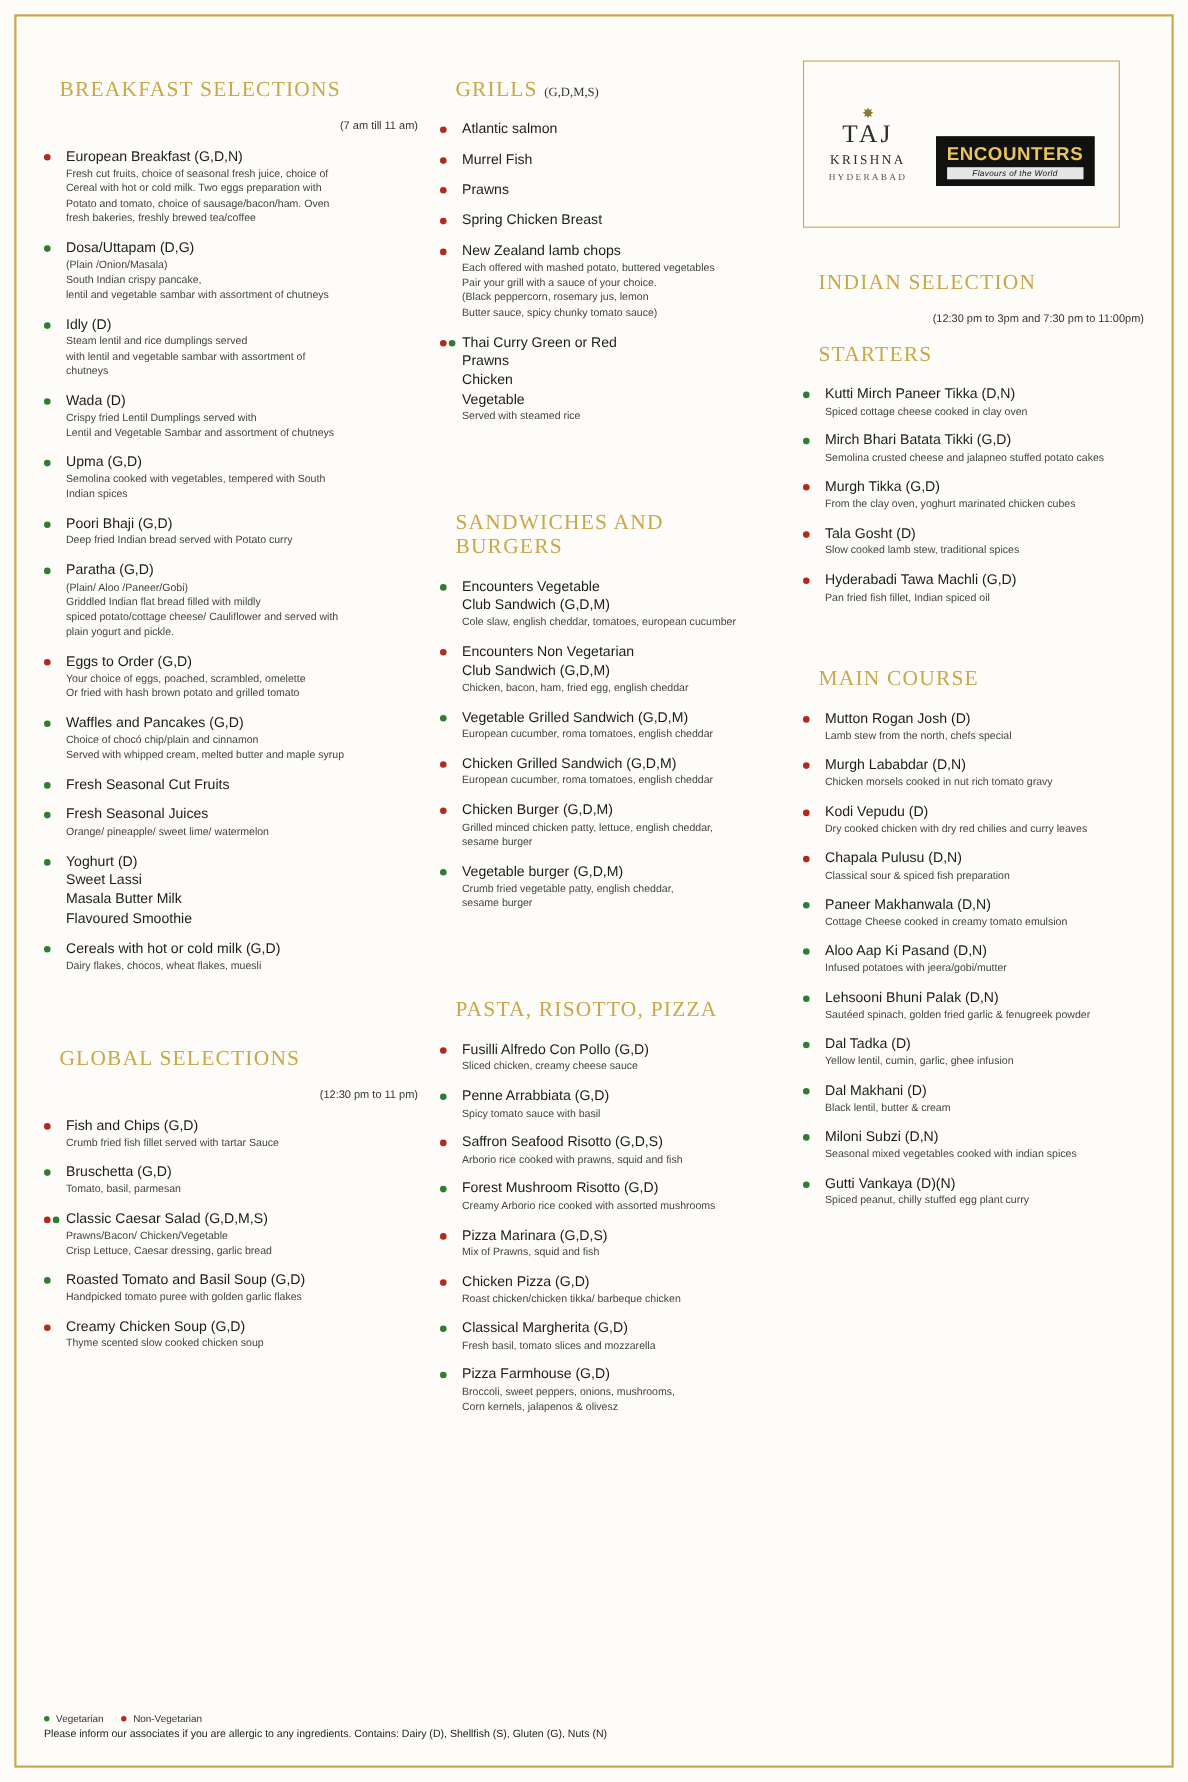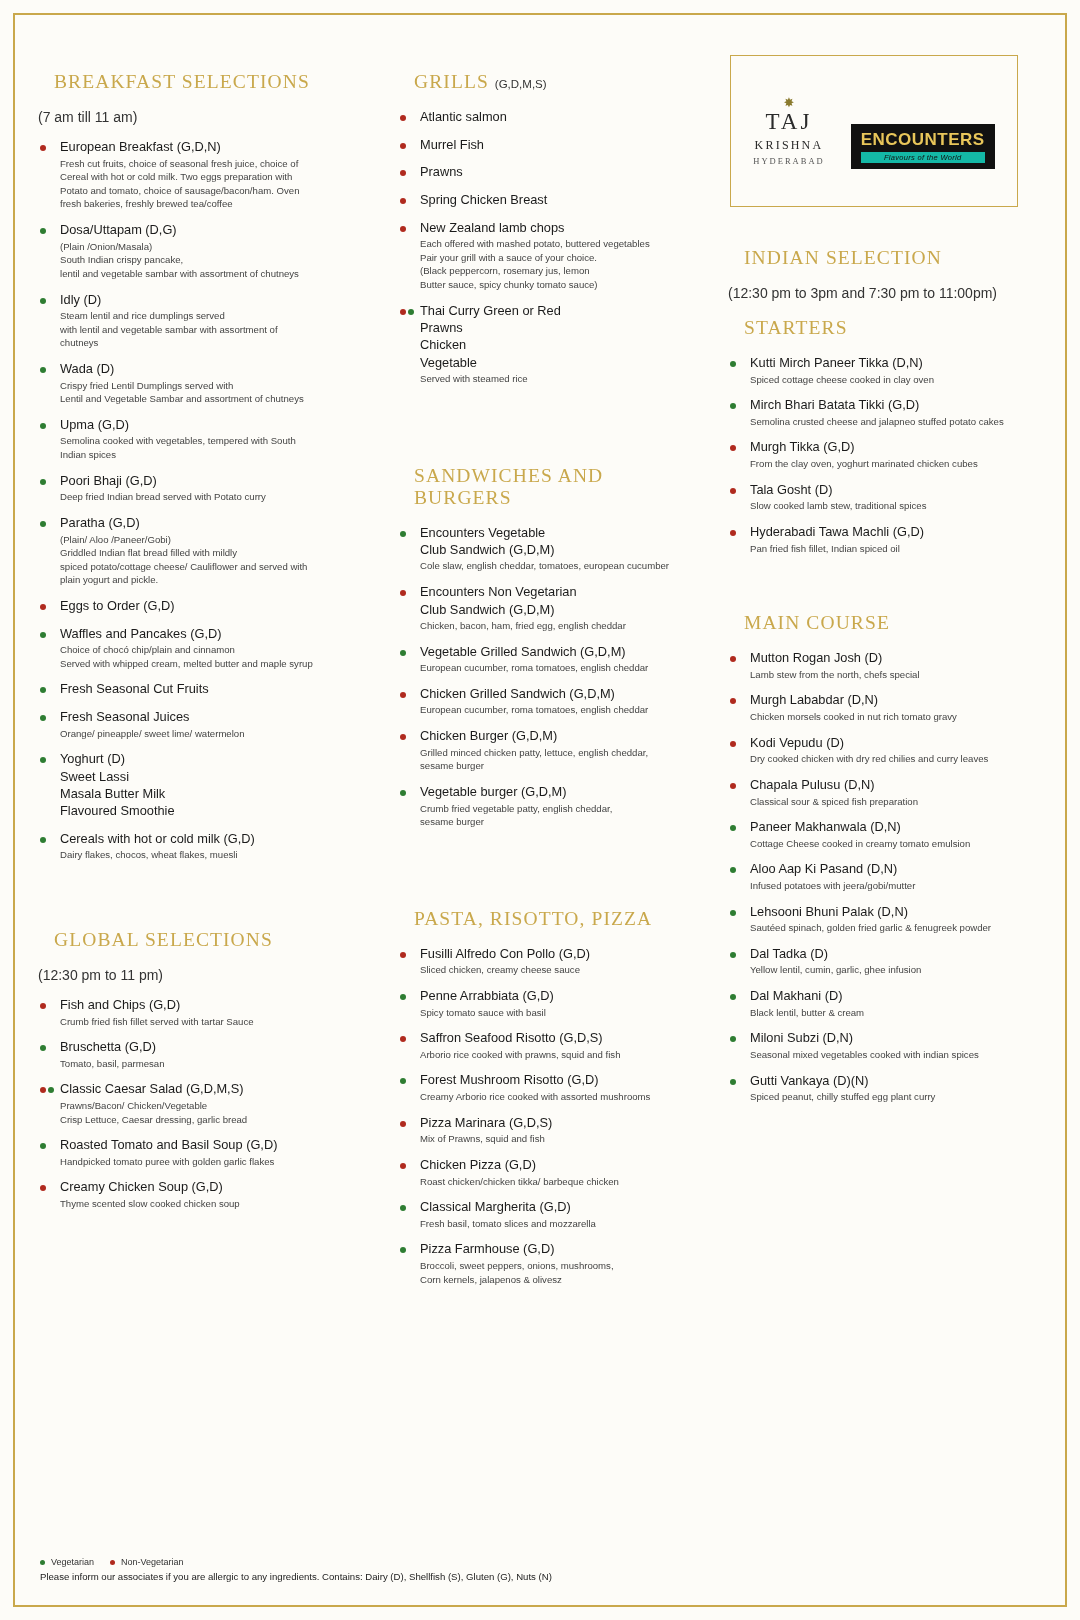--- a/index.html
+++ b/index.html
@@ -51,30 +51,31 @@
   h2.section-title {
     font-family: "Liberation Serif", serif;
     font-size: 19.5px;
     letter-spacing: 1.1px;
     color: #c9a84c;
     font-weight: normal;
     margin: 16px;
     padding: 0;
   }
   .section-time {
-    font-size: 14px;
+    font-size: 10px;
     color: #333;
     margin-top: 2px;
     margin-bottom: 14px;
+    text-align: right;
   }
   .section-suffix {
     font-size: 11.5px;
     color: #333;
     letter-spacing: 0;
-    font-family: Liberation Sans, sans-serif;
+    font-family: Liberation Serif, serif;
   }
   .section-head-wrap {
     margin-bottom: 14px;
   }
   .section-head-wrap.tight { margin-bottom: 10px; }
 
   ul.items {
     list-style: none;
     margin: 0;
     padding: 0;
@@ -175,21 +176,21 @@
   .enc-name {
     font-family: "Liberation Sans", sans-serif;
     font-weight: bold;
     font-size: 17px;
     letter-spacing: 0.5px;
     color: #e8c65a;
     line-height: 1;
   }
   .enc-tag {
     margin-top: 4px;
-    background: #14b8a6;
+    background: #e5e5e5;
     color: #111;
     font-size: 7.5px;
     font-style: italic;
     letter-spacing: 0.3px;
     padding: 1px 4px;
   }
 
   .footer {
     position: absolute;
     left: 40px;
@@ -257,20 +258,21 @@
               <div class="item-desc">Deep fried Indian bread served with Potato curry</div>
             </li>
             <li class="item">
               <span class="dot veg"></span>
               <div class="item-name">Paratha (G,D)</div>
               <div class="item-desc">(Plain/ Aloo /Paneer/Gobi)<br>Griddled Indian flat bread filled with mildly<br>spiced potato/cottage cheese/ Cauliflower and served with<br>plain yogurt and pickle.</div>
             </li>
             <li class="item">
               <span class="dot nonveg"></span>
               <div class="item-name">Eggs to Order (G,D)</div>
+              <div class="item-desc">Your choice of eggs, poached, scrambled, omelette<br>Or fried with hash brown potato and grilled tomato</div>
             </li>
             <li class="item">
               <span class="dot veg"></span>
               <div class="item-name">Waffles and Pancakes (G,D)</div>
               <div class="item-desc">Choice of chocó chip/plain and cinnamon<br>Served with whipped cream, melted butter and maple syrup</div>
             </li>
             <li class="item">
               <span class="dot veg"></span>
               <div class="item-name">Fresh Seasonal Cut Fruits</div>
             </li>

